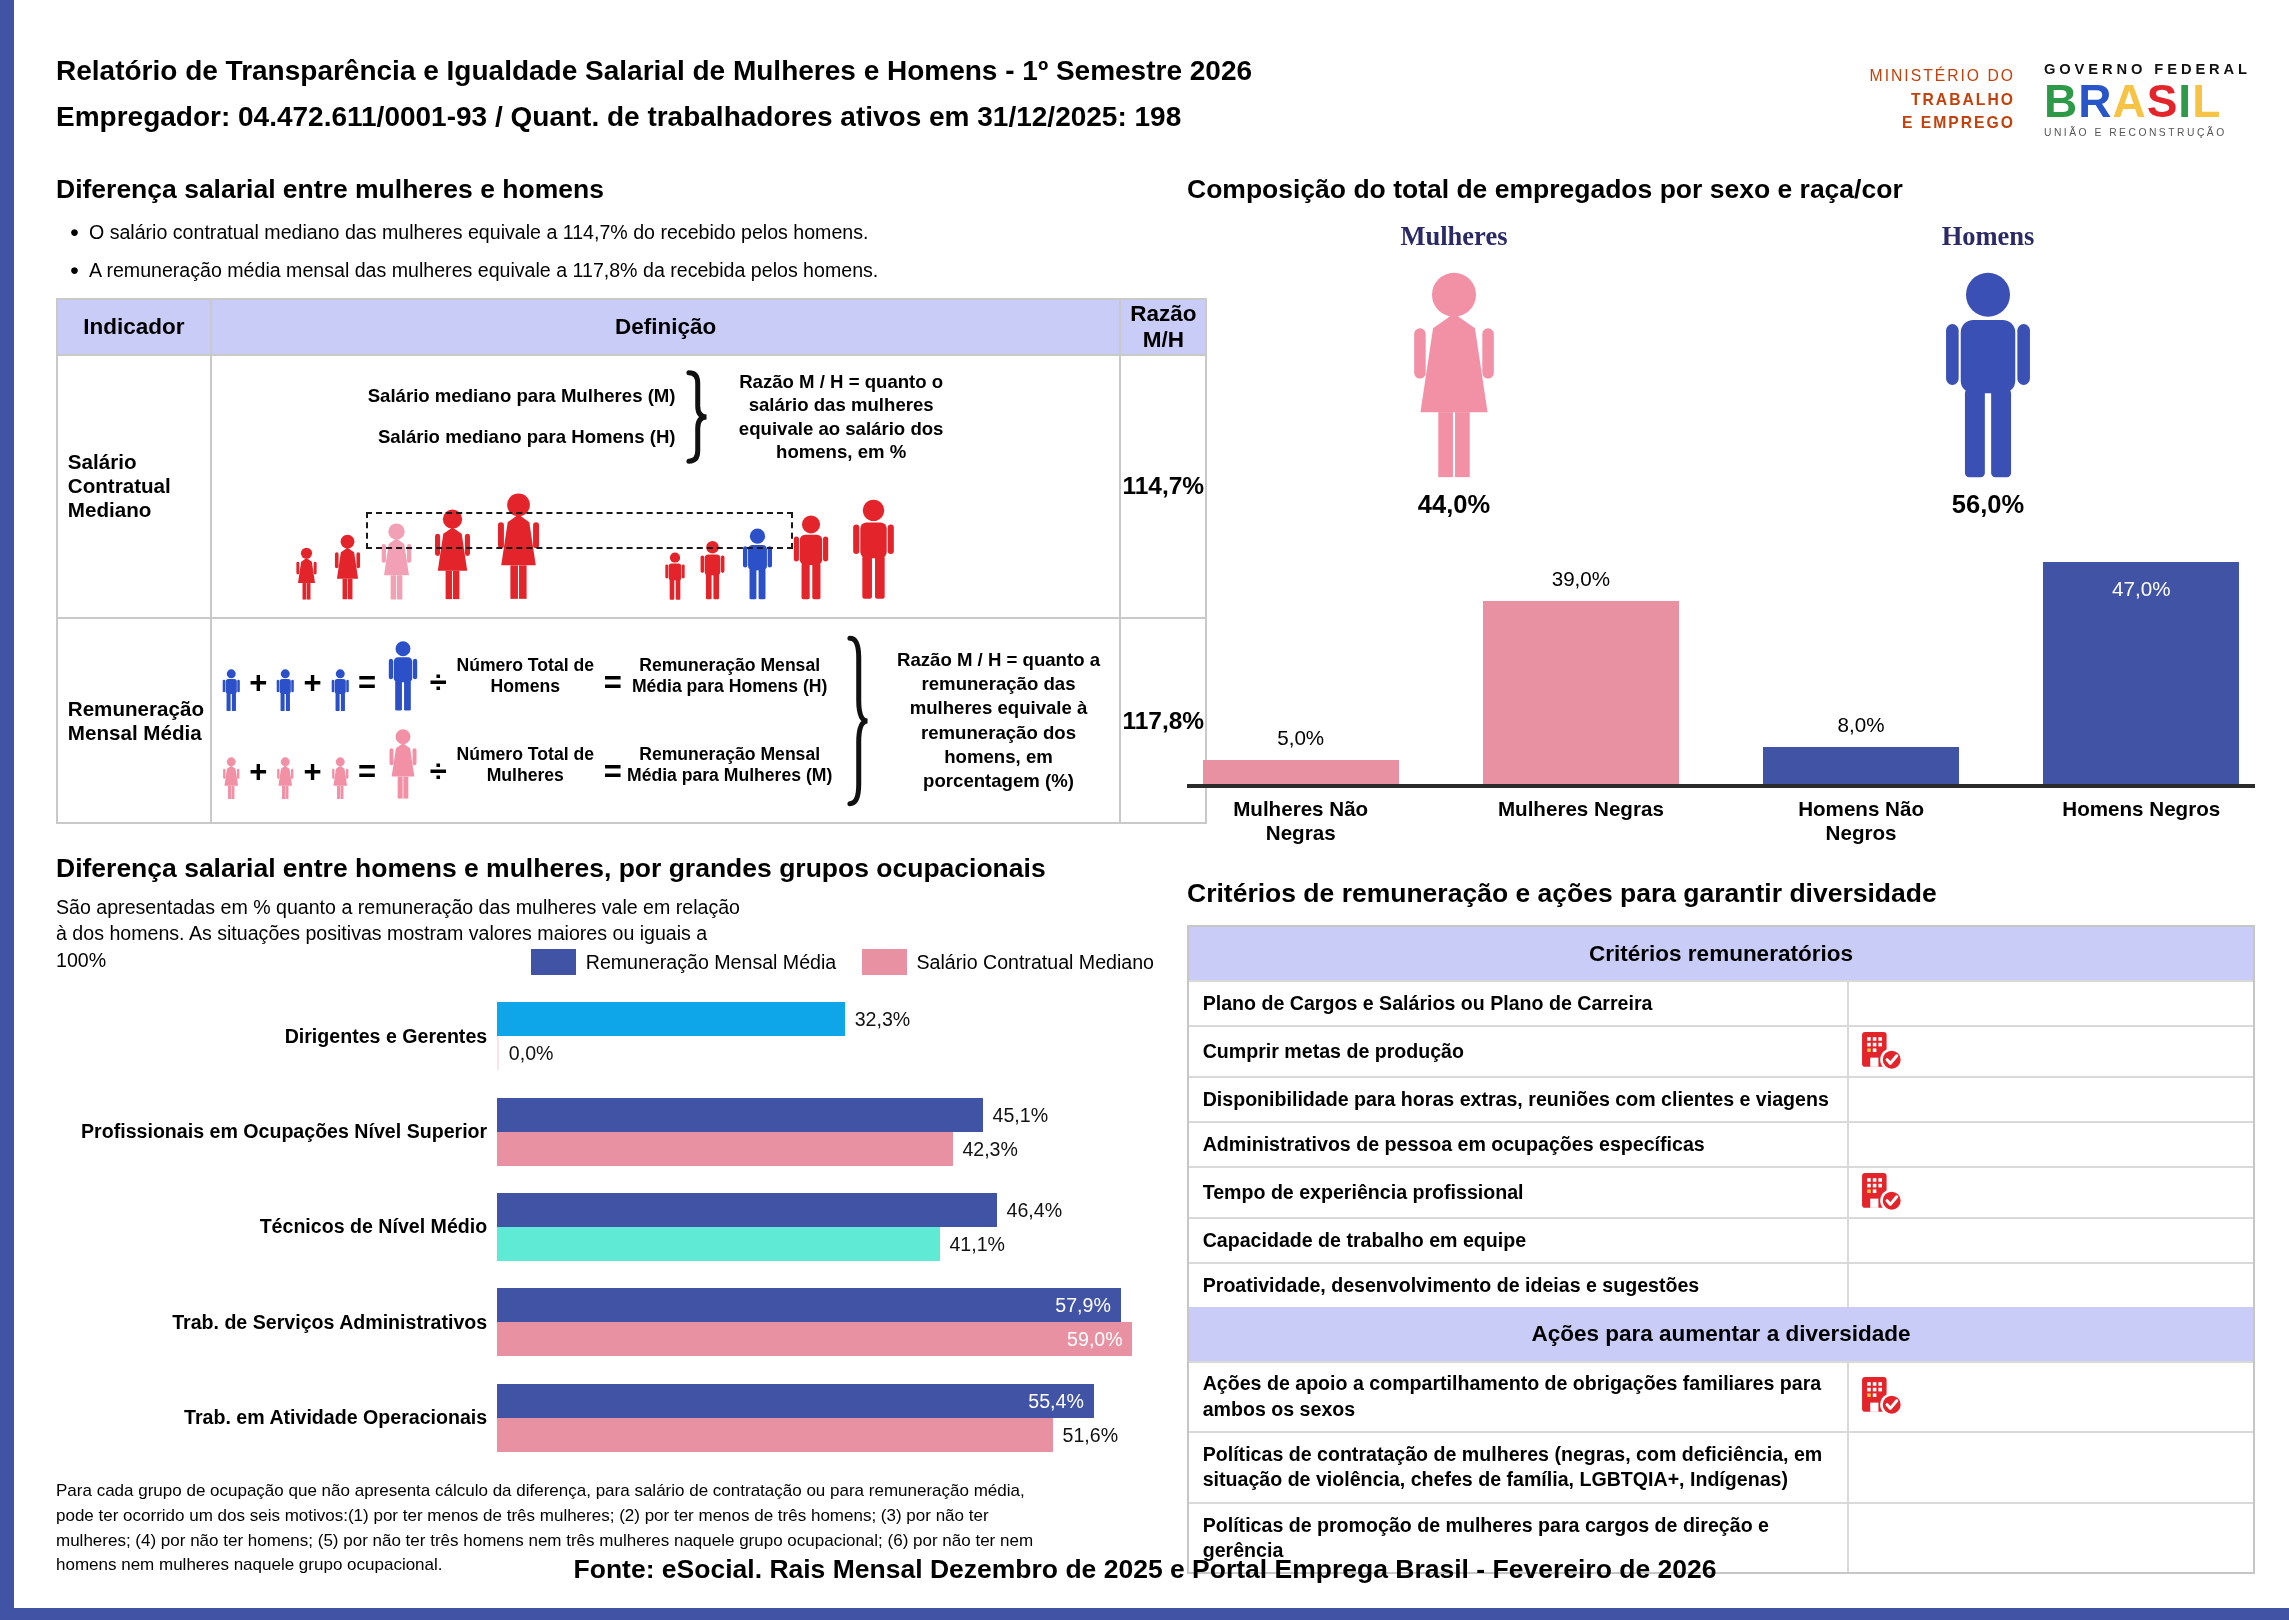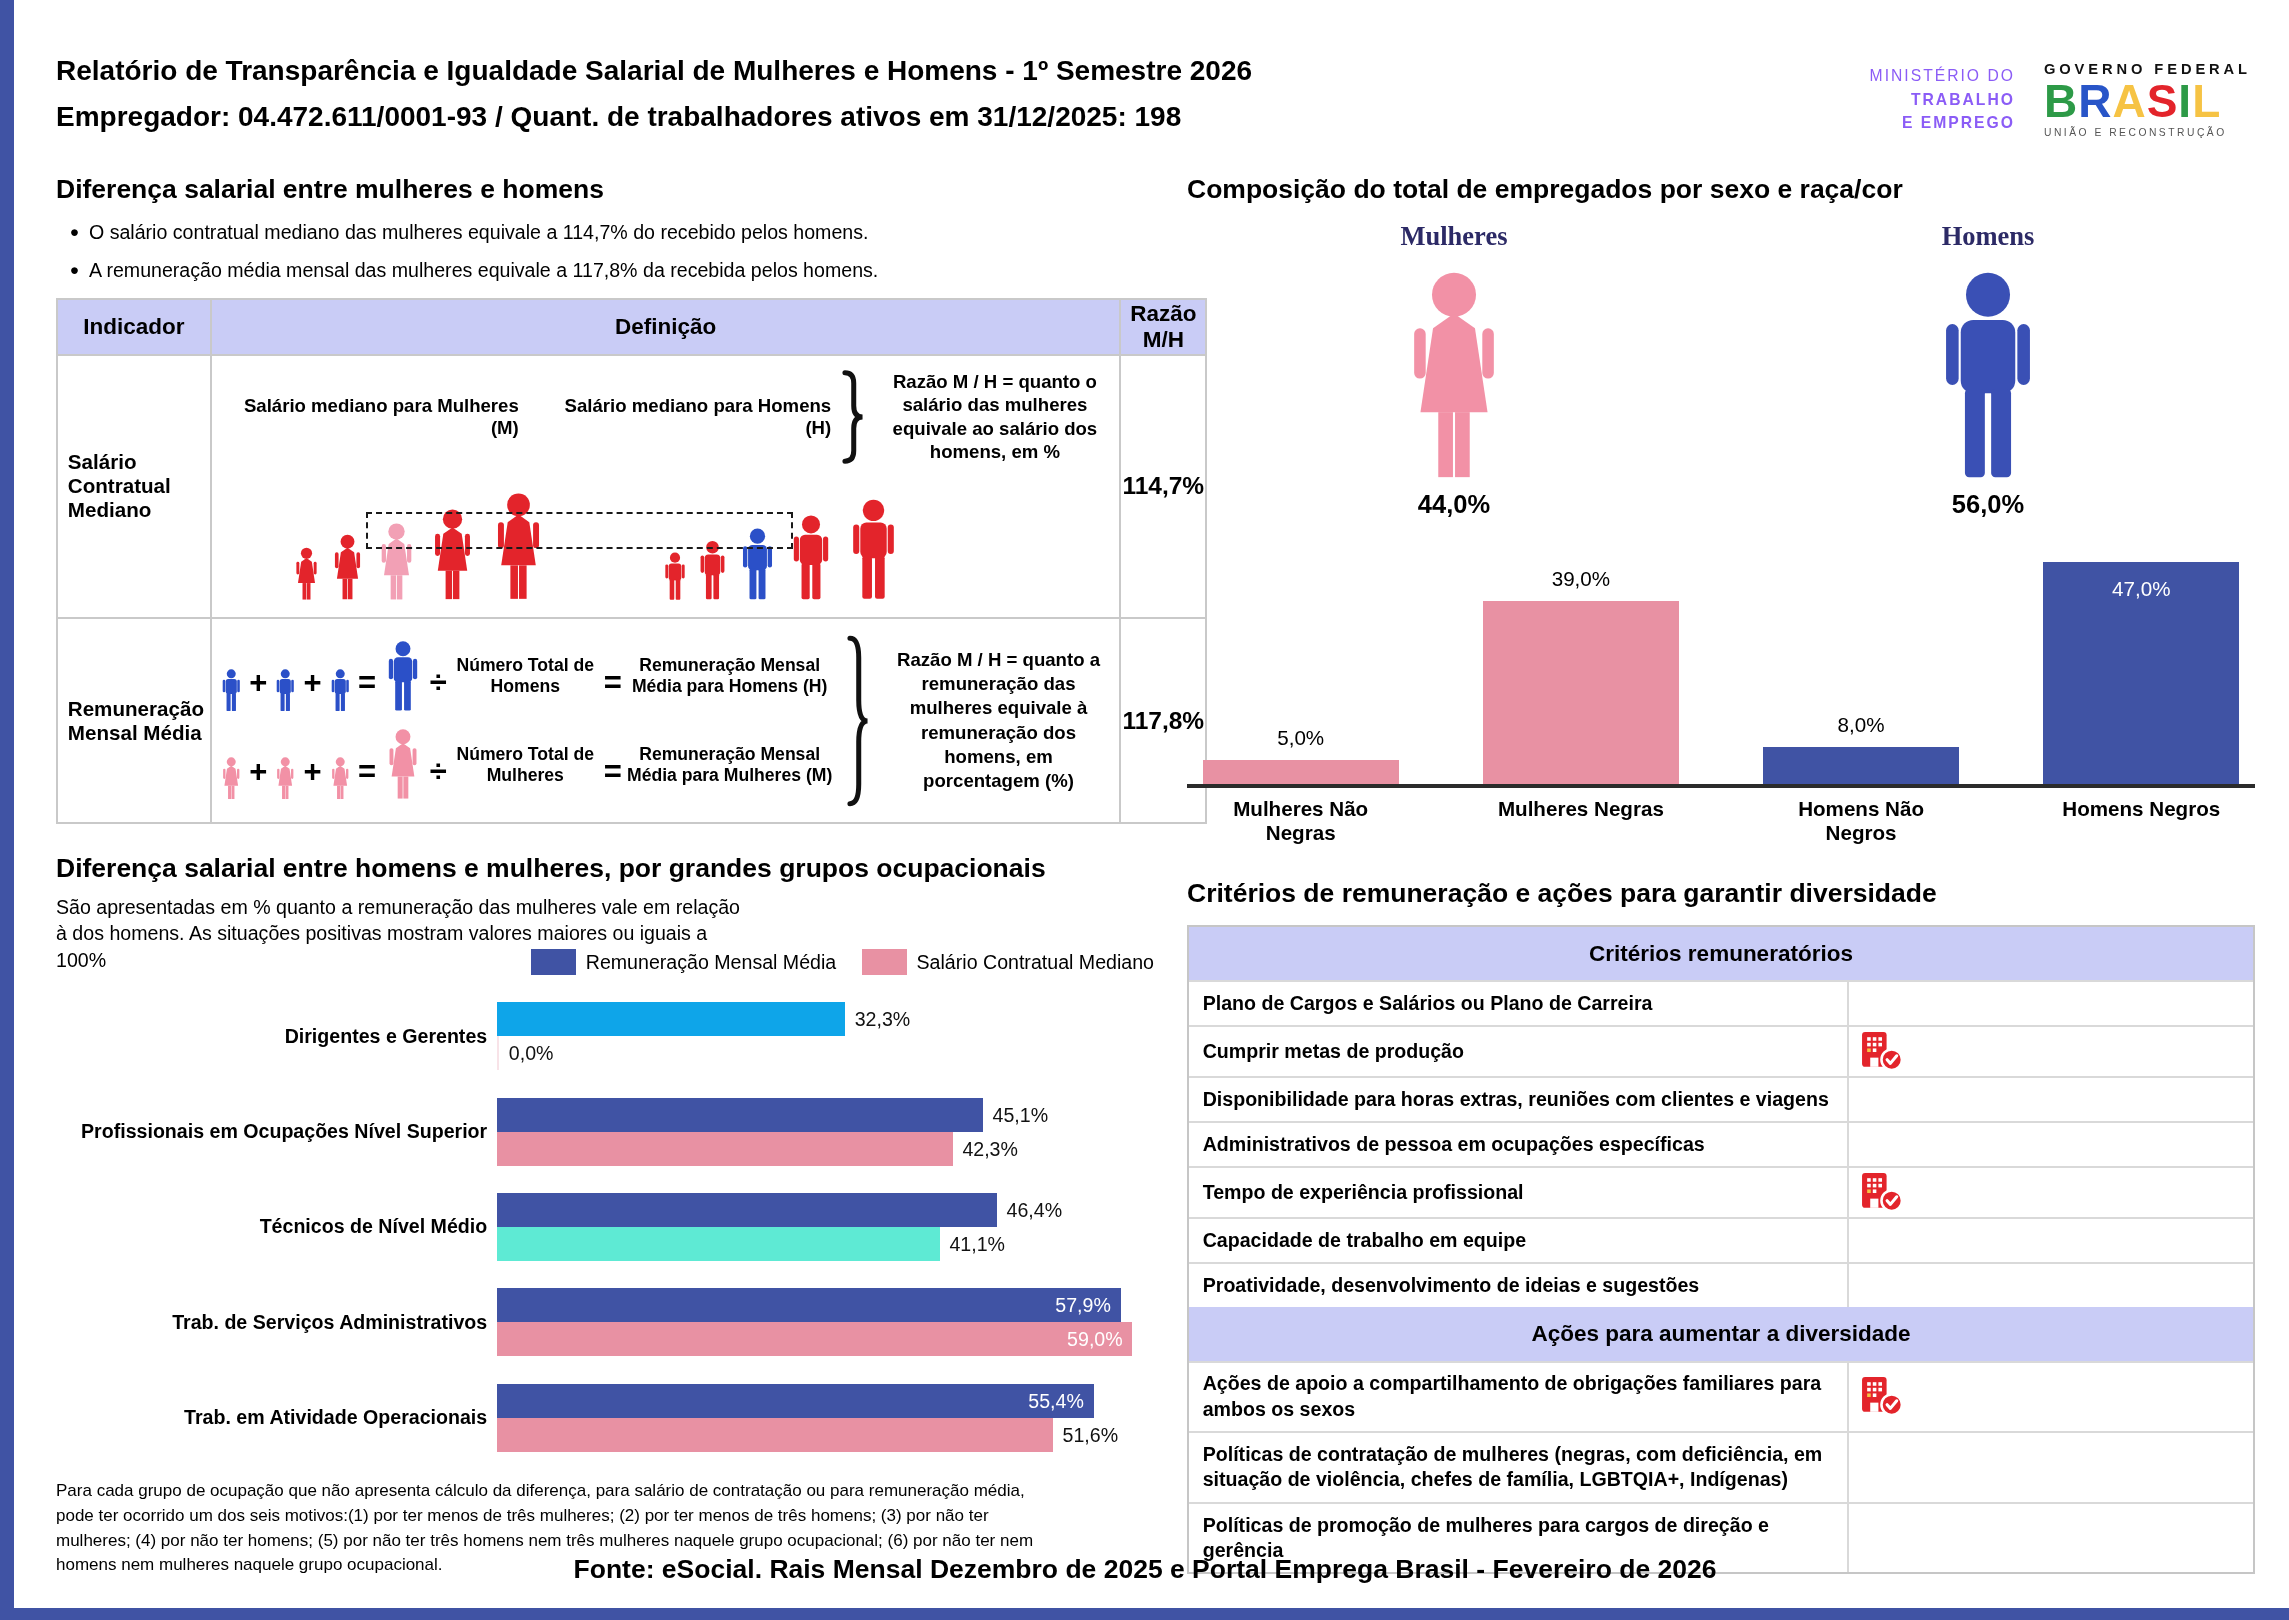--- a/index.html
+++ b/index.html
@@ -5,21 +5,21 @@
   html,body{margin:0;padding:0;background:#888;}
   .page{position:relative;width:2290px;height:1620px;background:#fff;
         font-family:"Liberation Sans", sans-serif;color:#000;overflow:hidden;box-sizing:border-box;}
   .edge-left{position:absolute;left:0;top:0;width:13.7px;height:100%;}
   .edge-bottom{position:absolute;left:0;bottom:0;width:100%;height:11.8px;}
 
   
   .header{display:flex;justify-content:space-between;align-items:flex-start;padding:55px 39px 0 56px;}
   .title-line{font-size:28px;font-weight:bold;margin:0 0 13.7px 0;}
   .logos{display:flex;align-items:center;gap:29px;margin-top:5.9px;}
-  .ministry{text-align:right;font-size:15.7px;letter-spacing:2px;color:#8b5cf6;line-height:1.5;}
+  .ministry{text-align:right;font-size:15.7px;letter-spacing:2px;color:#c2410c;line-height:1.5;}
   .ministry .b{font-weight:bold;}
   .gov{ text-align:left;}
   .gov-label{font-weight:bold;font-size:14.7px;letter-spacing:3.9px;color:#111;}
   .brasil{font-size:46px;font-weight:bold;letter-spacing:1px;line-height:1.05;}
   .gov-sub{font-size:10.3px;letter-spacing:2.5px;color:#555;margin-top:2px;}
 
   
   .columns{display:flex;gap:33px;padding:25.5px 35px 0 56px;}
   .col-left{width:1098px;flex:none;}
   .col-right{flex:1;min-width:0;}
@@ -30,21 +30,21 @@
   .bullet .dot{margin-right:9.8px;font-size:15.7px;vertical-align:2px;}
 
   
   .ind-table{width:100%;border-collapse:collapse;margin-top:3.9px;border-radius:25px;}
   .ind-table th,.ind-table td{border:2px solid #c9c9c9;}
   .ind-table th{height:47px;font-size:22.5px;font-weight:bold;}
   .ind-ind{width:14%;font-size:20.6px;font-weight:bold;text-align:left;padding:7.8px 5.9px 7.8px 9.8px;vertical-align:middle;}
   .ind-def{width:70%;vertical-align:top;padding:7.8px 3.9px;}
   .ind-ratio{width:16%;font-size:24.5px;font-weight:bold;text-align:center;vertical-align:middle;}
   .def-top{display:flex;align-items:center;justify-content:center;gap:9.8px;margin-top:5.9px;}
-  .def-lines{display:flex;flex-direction:row;gap:19.6px;font-size:18.6px;font-weight:bold;text-align:right;}
+  .def-lines{display:flex;flex-direction:column;gap:19.6px;font-size:18.6px;font-weight:bold;text-align:right;}
   .def-note{width:245px;font-size:18.6px;font-weight:bold;text-align:center;line-height:1.25;}
   .median-diagram{position:relative;height:120px;display:flex;align-items:flex-end;padding-left:74px;margin:17.6px 0 7.8px 0;}
   .fig-group{display:flex;align-items:flex-end;gap:3.9px;}
   .group-gap{width:108px;flex:none;}
   .dash-box{position:absolute;border:2.9px dashed #1a1a1a;}
   .formula-wrap{display:flex;align-items:center;justify-content:center;gap:13.7px;padding:5.9px 2px;}
   .formulas{display:flex;flex-direction:column;gap:17.6px;}
   .formula{display:flex;align-items:flex-end;justify-content:flex-start;gap:4.9px;}
   .formula .op{font-size:31px;font-weight:bold;line-height:1;padding-bottom:13.7px;}
   .formula .flabel{font-size:17.6px;font-weight:bold;text-align:center;line-height:1.2;align-self:center;width:147px;}

